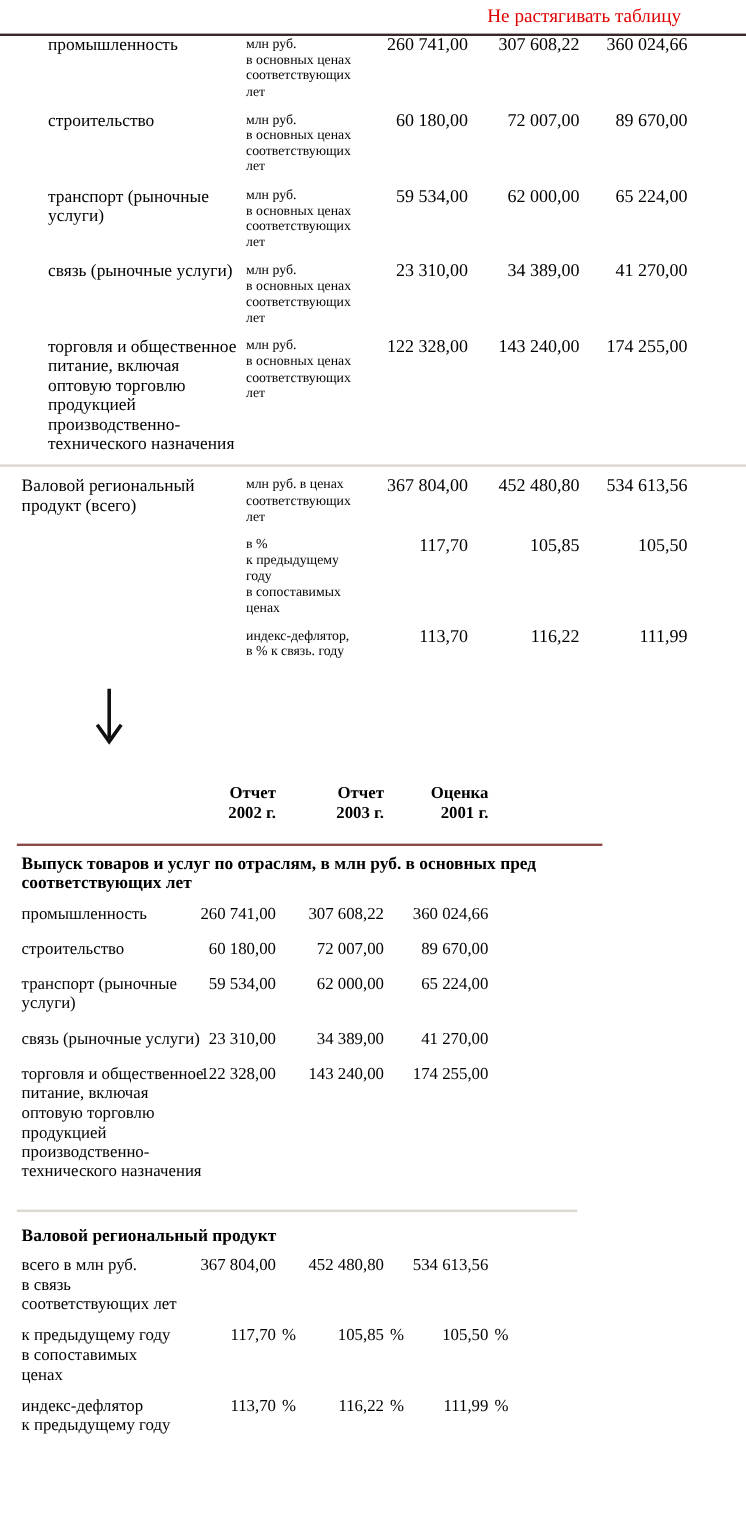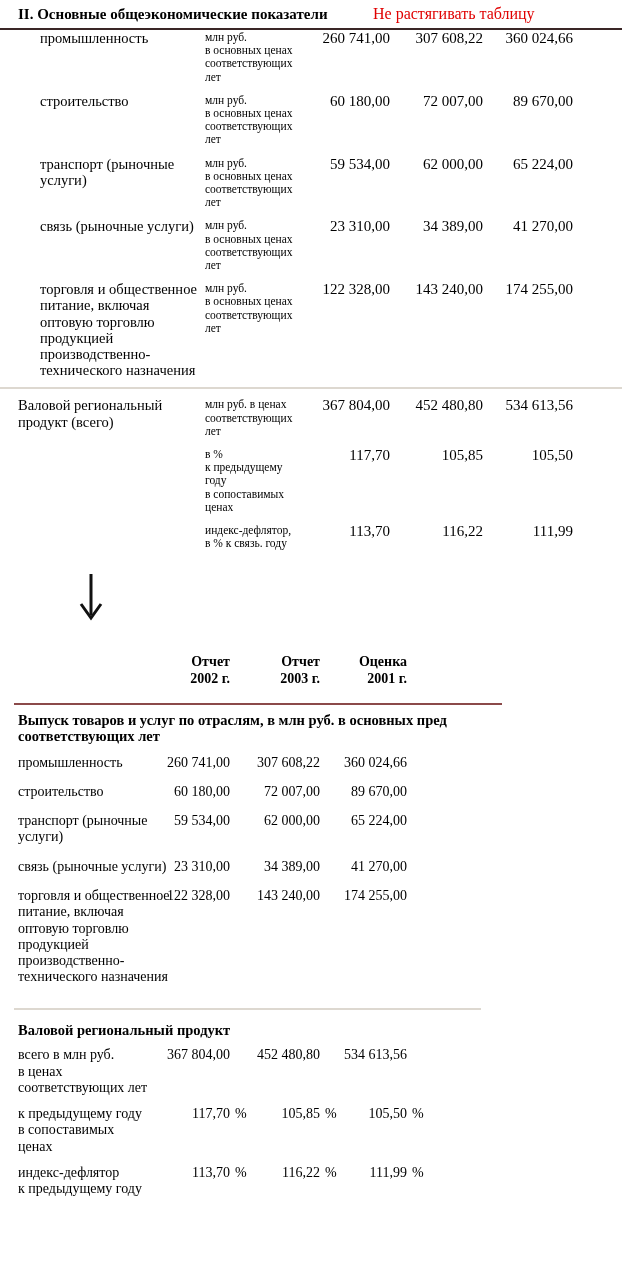--- a/index.html
+++ b/index.html
@@ -7,21 +7,21 @@
   body {
     width:622px; height:1276px;
     font-family:"Liberation Serif","DejaVu Serif",serif;
     color:#000; position:relative; overflow:hidden;
   }
   .page { width:622px; padding-top:6px; }
 
   
   .top-header { position:relative; height:22px; }
   .doc-title { position:absolute; left:18px; top:0; font-size:15px; font-weight:bold; white-space:nowrap; }
-  .annotation { position:absolute; left:373px; top:-1px; font-size:16px; color:var(--annotation-red,#e00000); white-space:nowrap; }
+  .annotation { position:absolute; left:406px; top:-1px; font-size:16px; color:var(--annotation-red,#e00000); white-space:nowrap; }
   .rule-dark { height:2px; background:var(--header-rule-dark,#3a2626); width:622px; }
   .group-header { margin:9px 0 8px 18px; font-size:14.5px; line-height:16px; white-space:pre; }
 
   .t1row { display:grid; grid-template-columns:165px 100px 85px 93px 90px; margin:0 0 9px 40px; }
   .t2row { display:grid; grid-template-columns:187px 100px 85px 93px 90px; margin:0 16px 9px 18px; }
   .label { font-size:14.5px; line-height:16.2px; white-space:pre; }
   .unit  { font-size:11.5px; line-height:13.2px; white-space:pre; padding-top:1px; }
   .num   { font-size:15px; line-height:16px; text-align:right; white-space:nowrap; }
 
   .rule-light-full { height:2px; background:var(--light-rule,#ddd8d0); width:622px; margin-top:6px; }
@@ -47,21 +47,20 @@
   .bnum { font-size:14px; line-height:16.3px; text-align:right; white-space:nowrap; }
   .numwrap { position:relative; display:inline-block; }
   .pct { position:absolute; left:100%; top:0; padding-left:5px; }
 </style>
 </head>
 <body>
 
 <div class="page">
 
   <div class="top-header">
-    <div class="doc-title">II. Основные общеэкономические показатели</div>
     <div class="annotation">Не растягивать таблицу</div>
   </div>
   <div class="rule-dark"></div>
 
 
   <div>
     <div class="t1row">
       <div class="label">промышленность</div>
       <div class="unit">млн руб.
 в основных ценах
@@ -215,21 +214,21 @@
     </div>
   </div>
 
   <div class="rule-light-short"></div>
 
   <div class="bsection-header" style="margin-top:12px">Валовой региональный продукт</div>
 
   <div class="brows-2">
     <div class="brow">
       <div class="blabel">всего в млн руб.
-в ценах
+в связь
 соответствующих лет</div>
       <div class="bnum">367 804,00</div>
       <div class="bnum">452 480,80</div>
       <div class="bnum">534 613,56</div>
     </div>
     <div class="brow">
       <div class="blabel">к предыдущему году
 в сопоставимых
 ценах</div>
       <div class="bnum"><span class="numwrap"><span>117,70</span><span class="pct">%</span></span></div>

